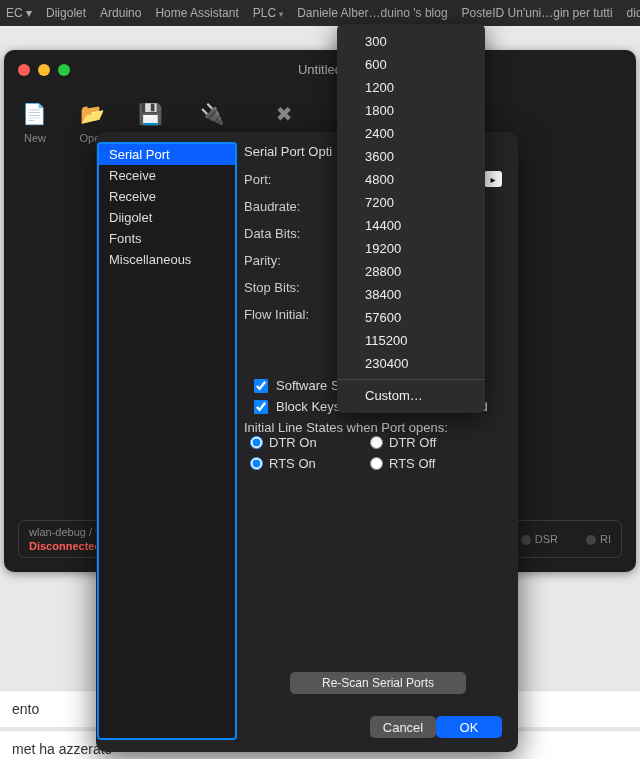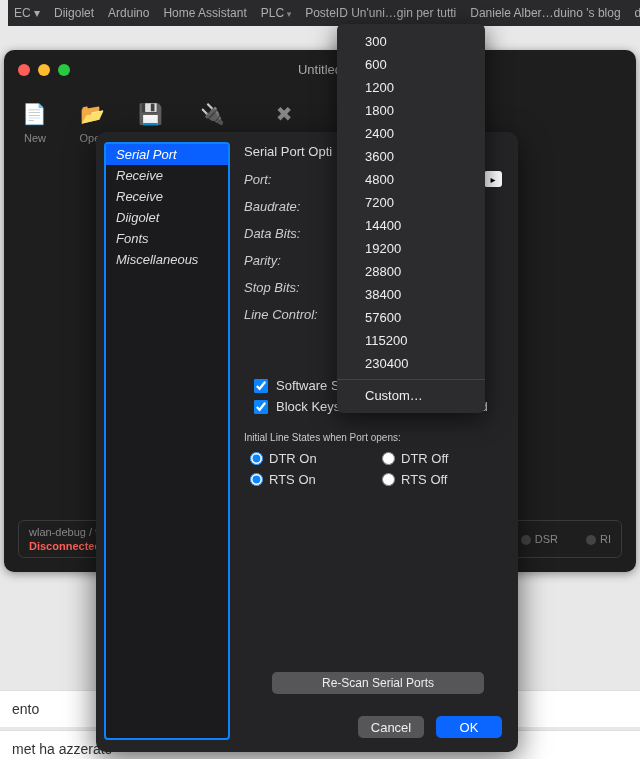--- a/index.html
+++ b/index.html
@@ -1,20 +1,20 @@
 <!DOCTYPE html>
 <html><head>
 <meta charset="utf-8">
 <style>
   * { box-sizing: border-box; margin: 0; padding: 0; font-family: -apple-system, "Helvetica Neue", Arial, sans-serif; }
   body { width: 640px; height: 759px; background: #e8e8e8; overflow: hidden; position: relative; color: #ccc; }
 
   
   .bookmarks {
-    position: absolute; top: 0; left: 8px; right: 0; height: 26px;
+    position: absolute; top: 0; left: 0; right: 0; height: 26px;
     background: #2a2a2c; display: flex; align-items: center; padding: 0 6px;
     font-size: 12px; color: #bbb; gap: 14px; white-space: nowrap; overflow: hidden;
   }
   .bookmarks span { opacity: .9; cursor: default; }
   .bookmarks .folder::after { content: " \25BE"; font-size: 9px; opacity: .7; }
 
   
   .main-window {
     position: absolute; top: 50px; left: 4px; width: 632px; height: 522px;
     background: #1e1e1f; border-radius: 10px; box-shadow: 0 2px 10px rgba(0,0,0,.4);
@@ -35,43 +35,43 @@
   .status-disc { color:#ff5f57;font-weight:bold; }
   .status-right { display:flex; gap:28px; align-items:center; }
   .led { display:inline-block; width:10px; height:10px; border-radius:50%; background:#444; margin-right:4px; vertical-align:middle; }
 
   
   .sheet {
     position:absolute; top:132px; left:96px; width:422px; height:620px;
     background:#242426; border-radius:10px; box-shadow:0 8px 30px rgba(0,0,0,.6);
     display:flex; color:#ddd; overflow:hidden; z-index:10;
   }
-  .sidebar { width:142px; padding:10px 8px;font-style:italic; }
+  .sidebar { width:142px; padding:10px 1px; }
   .side-list { border:2px solid #0a84ff; border-radius:4px; min-height:598px; background:#1b1b1d; }
   .side-item { font-size:13px; padding:3px 10px; cursor:default; }
   .side-item.sel { background:#0a60ff; color:#fff; }
 
   .pane { flex:1; padding:12px 16px 20px 6px; position:relative; font-size:13px; }
   .pane h4 { font-weight:400; font-size:13px; color:#ddd; margin-bottom:12px; }
   .row { display:flex; align-items:center; margin-bottom:12px; gap:10px; }
-  .row label { width:86px; color:#ccc;font-style:italic; }
+  .row label { width:86px; color:#ccc; }
   .row .val { flex:1; }
   .arrow-btn { width:18px; height:16px; background:#fff; border-radius:3px; display:flex; align-items:center; justify-content:center; color:#000; font-size:10px; }
 
   .chk { display:flex; align-items:center; gap:8px; margin:6px 0 6px 10px; font-size:13px; }
   .chk input { accent-color:#0a84ff; width:14px; height:14px; }
 
-  .section-label { margin-top:18px; font-size:10px; color:#ccc; }
-  .radios { display:grid; grid-template-columns: 110px 110px; gap:6px 22px; margin:8px 0 0 6px; }
+  .section-label { margin-top:6px; font-size:13px; color:#ccc; }
+  .radios { display:grid; grid-template-columns: 110px 110px; gap:6px 10px; margin:0 0 0 6px; }
   .radio { display:flex; align-items:center; gap:6px; font-size:13px; }
   .radio input { accent-color:#0a84ff; }
 
-  .rescan { position:absolute; bottom:58px; left:50%; transform:translateX(-50%); width:212px; height:22px;
+  .rescan { position:absolute; bottom:58px; left:50%; transform:translateX(-50%); width:176px; height:22px;
     background:#565658; border-radius:5px; font-size:12px; color:#eee; display:flex; align-items:center; justify-content:center; }
-  .sheet-buttons { position:absolute; bottom:14px; right:16px; display:flex; gap:12px; }
+  .sheet-buttons { position:absolute; bottom:14px; right:16px; display:flex; }
   .btn { width:66px; height:22px; border-radius:5px; font-size:13px; display:flex; align-items:center; justify-content:center; }
   .btn-cancel { background:#565658; color:#eee; }
   .btn-ok { background:#0a66ff; color:#fff; }
 
   
   .dropdown {
     position:absolute; top:24px; left:337px; width:148px;
     background:#2c2c2e; border-radius:6px; padding:6px 0;
     box-shadow:0 6px 24px rgba(0,0,0,.6); z-index:20; font-size:13px; color:#eee;
   }
@@ -87,22 +87,22 @@
 </style>
 </head>
 <body>
 
 <div class="bookmarks">
   <span>EC ▾</span>
   <span>Diigolet</span>
   <span>Arduino</span>
   <span>Home Assistant</span>
   <span class="folder">PLC</span>
+  <span>Daniele Alber…duino 's blog</span>
   <span>PosteID Un'uni…gin per tutti</span>
-  <span>Daniele Alber…duino 's blog</span>
   <span>didatt</span>
 
 </div>
 
 <div class="main-window">
   <div class="traffic">
     <span class="tl-close"></span>
     <span class="tl-min"></span>
     <span class="tl-zoom"></span>
   </div>
@@ -177,21 +177,21 @@
     <div class="row">
         <label>Data Bits:</label>
       </div>
     <div class="row">
         <label>Parity:</label>
       </div>
     <div class="row">
         <label>Stop Bits:</label>
       </div>
     <div class="row">
-        <label>Line Control:</label>
+        <label>Flow Initial:</label>
       </div>
 
     <div style="height:38px"></div>
     <div class="chk">
         <input type="checkbox" checked="" style="">
       <span>Software Su</span>
       </div>
     <div class="chk">
         <input type="checkbox" checked="" style="">
       <span>Block Keystrokes while flow is halted</span>

